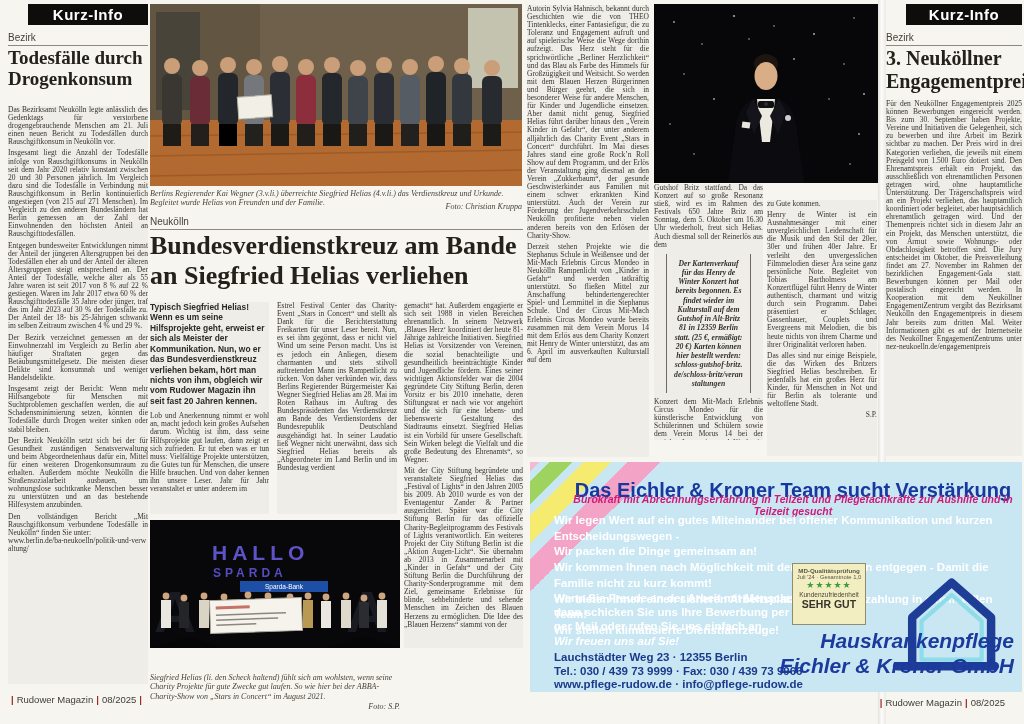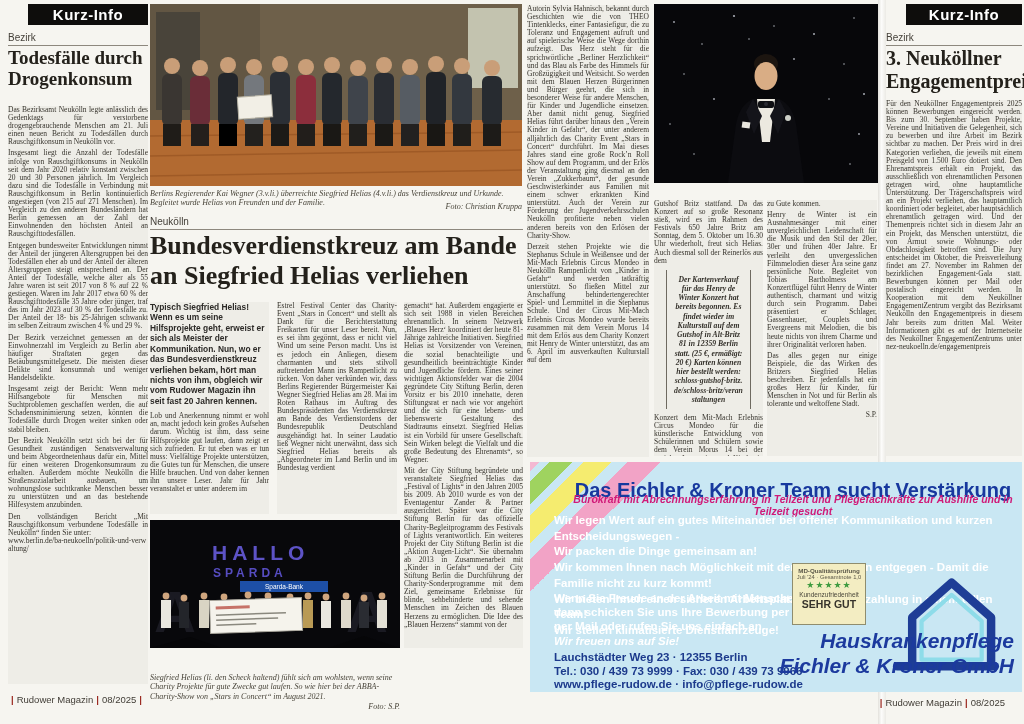--- a/index.html
+++ b/index.html
@@ -280,32 +280,32 @@
       <polygon points="103,95 121,95 116,138 108,138" fill="#ece9e0"></polygon>
       <polygon points="99,95 108,112 100,130 92,108" fill="#14141a"></polygon>
       <polygon points="125,95 116,112 124,130 132,108" fill="#14141a"></polygon>
       <rect x="104" y="97" width="16" height="7" rx="2" fill="#101014"></rect>
       <circle cx="112" cy="100" r="2" fill="#2a2a31"></circle>
       <rect x="88" y="118" width="8" height="6" fill="#e8e6de" transform="rotate(8 92 121)"></rect>
       <circle cx="134" cy="114" r="3" fill="#cdd0c8"></circle>
     </svg>
   </div>
 
-  <div class="abs bodycol tint" style="left:654px;top:200px;width:109px;height:256px;">
+  <div class="abs bodycol tint" style="left:654px;top:184px;width:109px;height:256px;">
     <p>Gutshof Britz stattfand. Da das Konzert auf so große Resonanz stieß, wird es im Rahmen des Festivals 650 Jahre Britz am Sonntag, dem 5. Oktober um 16.30 Uhr wiederholt, freut sich Helias. Auch diesmal soll der Reinerlös aus dem</p>
     <div class="ticketbox">
       <span>Der Kartenverkauf für das Henry de Winter Konzert hat bereits begonnen. Es findet wieder im Kulturstall auf dem Gutshof in Alt-Britz 81 in 12359 Berlin statt. (25 €, ermäßigt: 20 €) Karten können hier bestellt werden:</span><br>
       <a class="link" href="#" style="font-style:italic;font-weight:bold;">schloss-gutshof-britz.de/schloss-britz/veranstaltungen</a>
     </div>
     <p>Konzert dem Mit-Mach Erlebnis Circus Mondeo für die künstlerische Entwicklung von Schülerinnen und Schülern sowie dem Verein Morus 14 bei der sozialen Integration und Kinder in Gefahr e. V.</p>
   </div>
   <div class="abs bodycol tint" style="left:767px;top:200px;width:110px;height:256px;">
     <p>zu Gute kommen.</p>
     <p>Henry de Winter ist ein Ausnahmesänger mit einer unvergleichlichen Leidenschaft für die Musik und den Stil der 20er, 30er und frühen 40er Jahre. Er verleiht den unvergesslichen Filmmelodien dieser Ära seine ganz persönliche Note. Begleitet von Tobias Bartholmess am Konzertflügel führt Henry de Winter authentisch, charmant und witzig durch sein Programm. Dabei präsentiert er Schlager, Gassenhauer, Couplets und Evergreens mit Melodien, die bis heute nichts von ihrem Charme und ihrer Originalität verloren haben.</p>
-    <p>Das alles gegen nur einige Beispiele, die das Wirken des Britzers Siegfried Helias beschreiben. Er jedenfalls hat ein großes Herz für Kinder, für Menschen in Not und für Berlin als tolerante und weltoffene Stadt.</p>
+    <p>Das alles sind nur einige Beispiele, die das Wirken des Britzers Siegfried Helias beschreiben. Er jedenfalls hat ein großes Herz für Kinder, für Menschen in Not und für Berlin als tolerante und weltoffene Stadt.</p>
     <p class="byline">S.P.</p>
   </div>
 
   <div class="abs seam"></div>
 
   <div class="abs kurzbox" style="left:906px;top:4px;width:116px;">Kurz-Info</div>
   <div class="abs kicker" style="left:886px;top:32px;width:136px;">Bezirk</div>
   <div class="abs headline-rt" style="left:886px;top:47px;width:138px;">
     <div>3. Neuköllner</div>
     <div>Engagementpreis</div>

